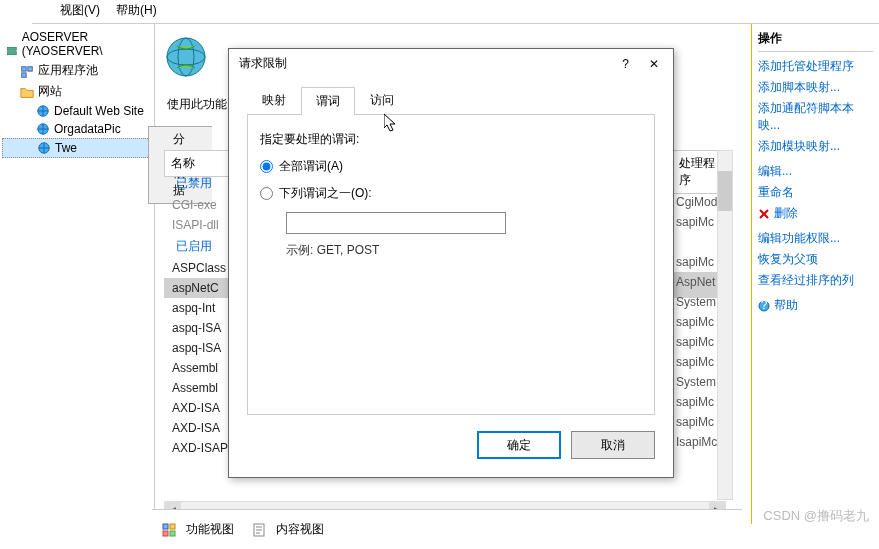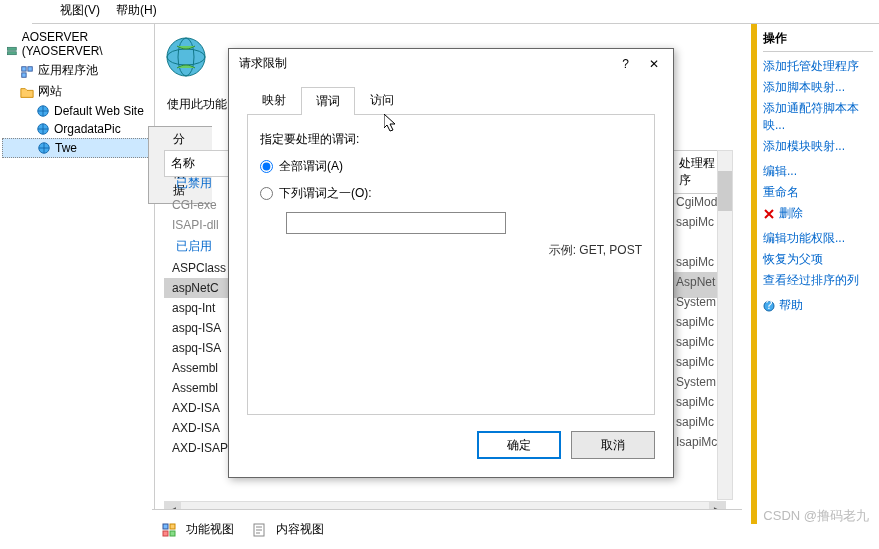--- a/index.html
+++ b/index.html
@@ -7,21 +7,21 @@
 .menubar { height: 24px; border-bottom: 1px solid #ccc; display: flex; align-items: flex-start; padding-left: 20px; margin-left: 32px; }
 .menubar span { padding: 2px 8px; cursor: default; }
 .main { display: flex; height: 500px; }
 .tree { width: 155px; border-right: 1px solid #ccc; padding: 4px 2px; }
 .tree-item { display: flex; align-items: flex-end; padding: 2px 4px; gap: 4px; cursor: default; }
 .tree-item.indent1 { padding-left: 18px; }
 .tree-item.indent2 { padding-left: 34px; }
 .tree-item.sel { background: #cce8ff; border: 1px dotted #888; }
 .tree-icon { width: 14px; height: 14px; }
 .center { flex: 1; position: relative; padding: 6px; overflow: hidden; }
-.right { width: 128px; border-left: 6px solid #eab308; padding: 6px; }
+.right { width: 128px; border-left: 1px solid #eab308; padding: 6px; }
 .right h4 { font-weight: bold; padding-bottom: 4px; border-bottom: 1px solid #ccc; margin-bottom: 4px; }
 .right a { display: flex; align-items: center; gap: 4px; color: #0066cc; padding: 2px 0; cursor: pointer; }
 .right hr { border: none; margin: 2px 0; }
 .globe { width: 42px; height: 42px; position: absolute; left: 165px; top: 36px; }
 .func-label { position: absolute; left: 167px; top: 96px; }
 .group-label { position: absolute; left: 148px; top: 126px; border: 1px solid #aaa; border-right: none; padding: 4px 24px; background: #f0f0f0; width: 64px; }
 .list-hdr { position: absolute; left: 164px; top: 150px; border: 1px solid #ccc; border-right: none; padding: 4px 6px; background: #fff; width: 64px; }
 .list-col2 { position: absolute; left: 672px; top: 150px; border: 1px solid #ccc; padding: 4px 6px; background: #fff; width: 54px; }
 .list-area { position: absolute; left: 164px; top: 172px; width: 560px; }
 .list-row { padding: 3px 8px; color: #222; }
@@ -42,21 +42,21 @@
 .modal-title .ctrls { display: flex; gap: 12px; font-size: 14px; }
 .modal-title .ctrls span { cursor: pointer; padding: 0 4px; }
 .modal-body { padding: 8px 18px; }
 .tabs { display: flex; border-bottom: 1px solid #ccc; }
 .tab { padding: 5px 14px; border: 1px solid transparent; border-bottom: none; cursor: pointer; }
 .tab.active { border-color: #ccc; background: #fff; position: relative; top: 1px; }
 .tab-content { padding: 16px 12px; border: 1px solid #ccc; border-top: none; height: 300px; }
 .radio-row { display: flex; align-items: center; gap: 6px; margin: 10px 0; }
 .radio-row input { width: 13px; height: 13px; }
 .verb-input { margin-left: 26px; width: 220px; height: 22px; border: 1px solid #888; padding: 2px 4px; }
-.example { margin-left: 26px; margin-top: 8px; color: #333; text-align: right; }
+.example { margin-left: 26px; margin-top: 8px; color: #333; }
 .modal-btns { display: flex; justify-content: flex-end; gap: 10px; padding: 8px 18px; }
 .modal-btns button { width: 84px; height: 28px; border: 1px solid #888; background: #e8e8e8; cursor: pointer; }
 .modal-btns button.primary { border: 2px solid #0078d7; background: #fff; }
 .cursor-arrow { position: absolute; left: 384px; top: 114px; z-index: 200; pointer-events: none; }
 .watermark { position: absolute; right: 10px; bottom: 24px; color: #bbb; font-size: 13px; }
 .scroll-h { position: absolute; left: 164px; bottom: 32px; width: 562px; height: 16px; background: #f0f0f0; border: 1px solid #ddd; }
 .scroll-h-btn { position: absolute; width: 16px; height: 14px; background: #ddd; display: flex; align-items: center; justify-content: center; font-size: 10px; color: #555; }
 </style>
 </head>
 <body>

